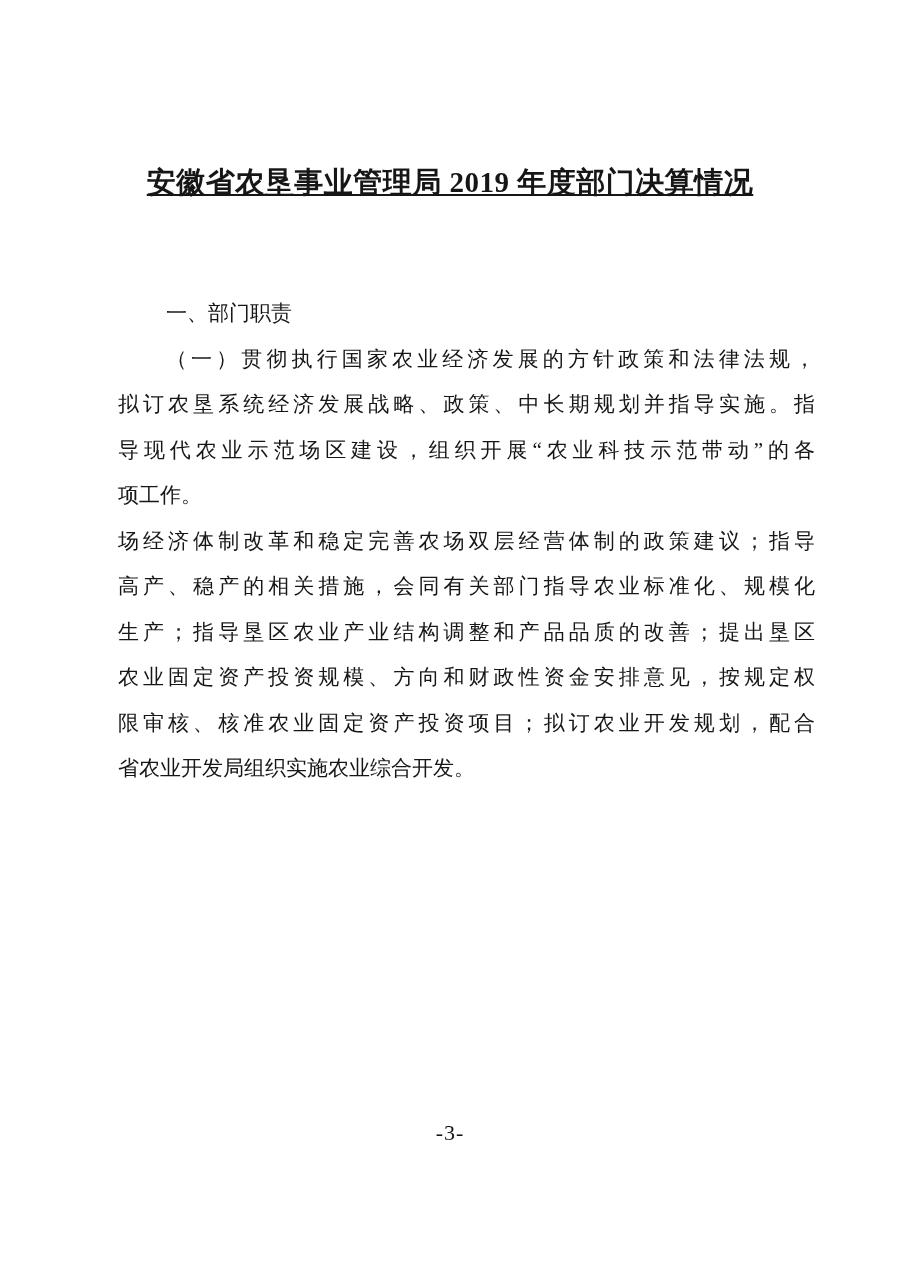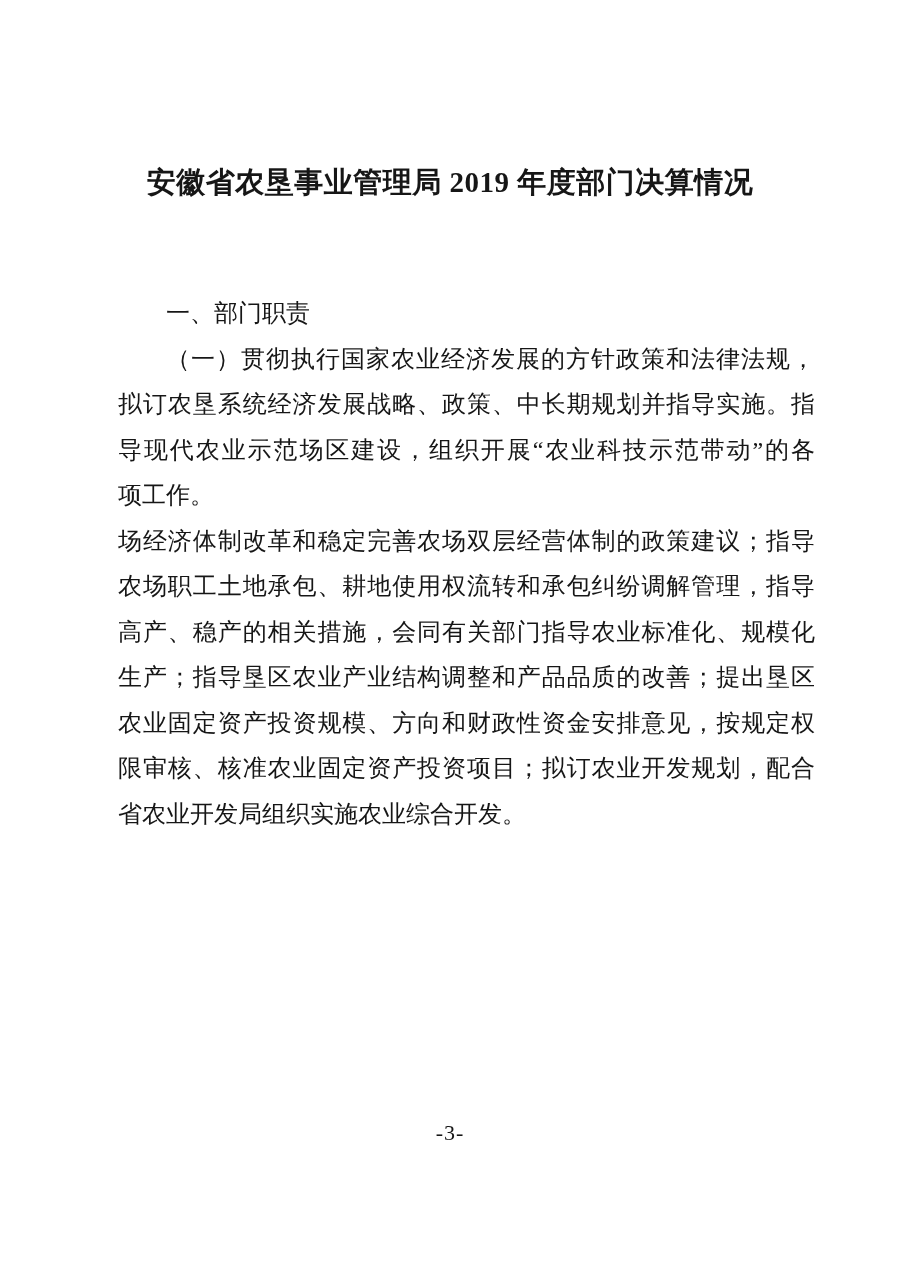--- a/index.html
+++ b/index.html
@@ -22,27 +22,28 @@
     top: 161px;
     left: 0;
     width: 100%;
     margin: 0;
     text-align: center;
     font-size: 29px;
     line-height: 42px;
     font-weight: 700;
     letter-spacing: 0.5px;
     font-family: "Liberation Serif", "DejaVu Serif", serif;
+    text-decoration: underline;
   }
   .body-text {
     position: absolute;
     top: 291px;
     left: 118px;
     width: 697px;
-    font-size: 24px;
+    font-size: 21px;
   }
   .line {
     line-height: 45.5px;
     height: 45.5px;
     text-align: left;
     white-space: nowrap;
   }
   .line.fill {
     white-space: normal;
     text-align: justify;
@@ -71,21 +72,20 @@
 <div class="page">
   <h1 class="doc-title">安徽省农垦事业管理局 2019 年度部门决算情况</h1>
 
   <div class="body-text" id="body-lines">
       <div class="line indent">一、部门职责</div>
       <div class="line indent fill">（一）贯彻执行国家农业经济发展的方针政策和法律法规，</div>
       <div class="line fill">拟订农垦系统经济发展战略、政策、中长期规划并指导实施。指</div>
       <div class="line fill">导现代农业示范场区建设，组织开展“农业科技示范带动”的各</div>
       <div class="line">项工作。</div>
       <div class="line fill">场经济体制改革和稳定完善农场双层经营体制的政策建议；指导</div>
-      <div class="line fill">农场职工土地承包、耕地使用权流转和承包纠纷调解管理，指导</div>
       <div class="line fill">高产、稳产的相关措施，会同有关部门指导农业标准化、规模化</div>
       <div class="line fill">生产；指导垦区农业产业结构调整和产品品质的改善；提出垦区</div>
       <div class="line fill">农业固定资产投资规模、方向和财政性资金安排意见，按规定权</div>
       <div class="line fill">限审核、核准农业固定资产投资项目；拟订农业开发规划，配合</div>
       <div class="line">省农业开发局组织实施农业综合开发。</div>
     </div>
 
   <div class="page-footer">-3-</div>
 </div>
 

